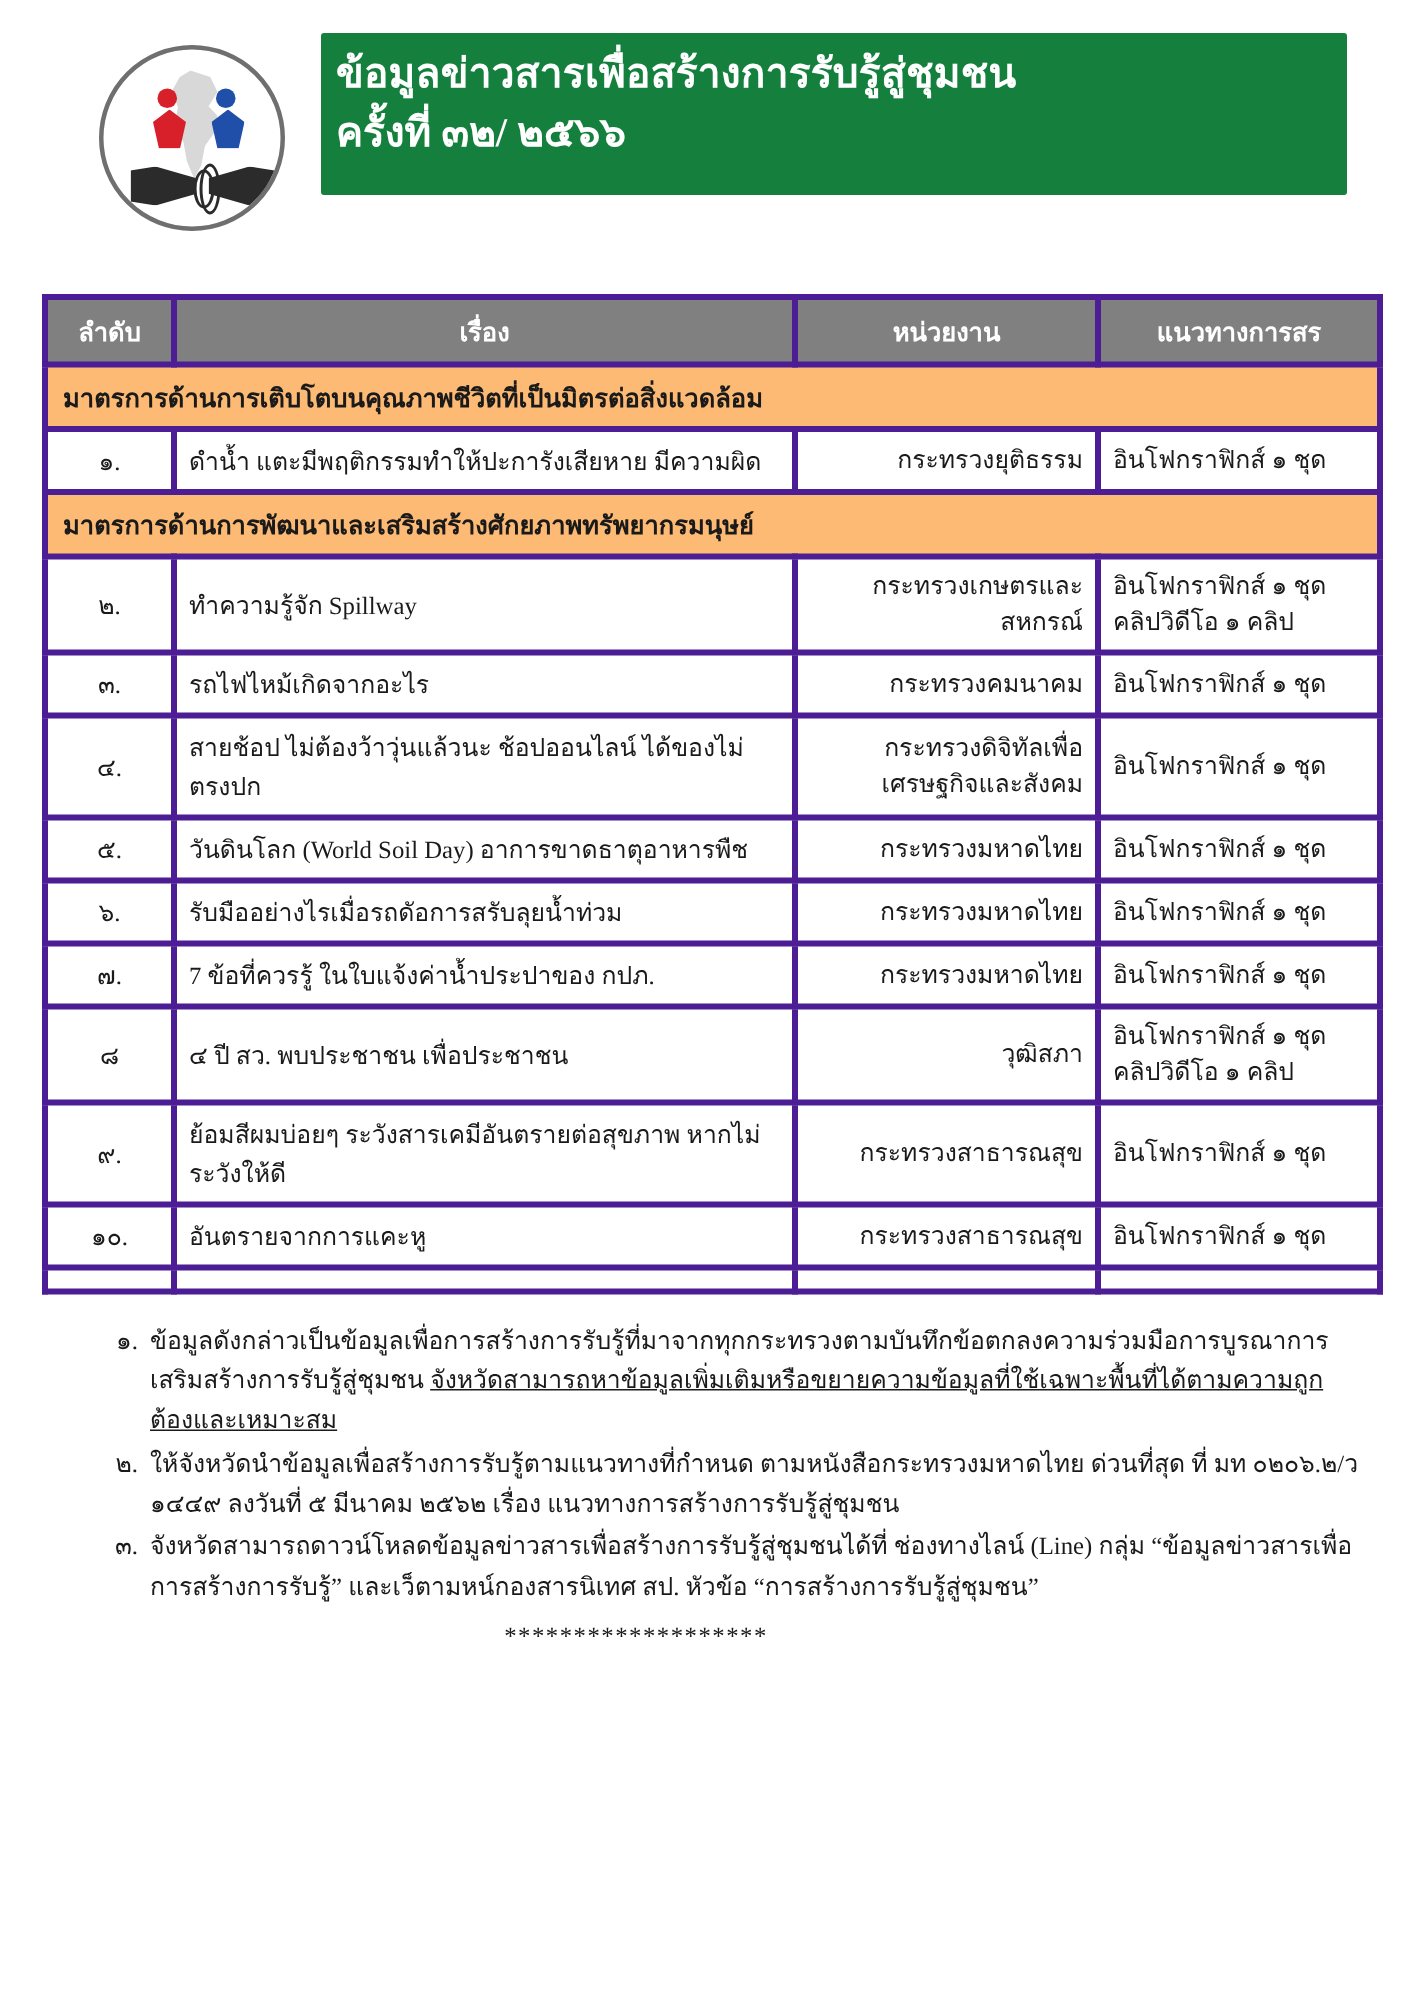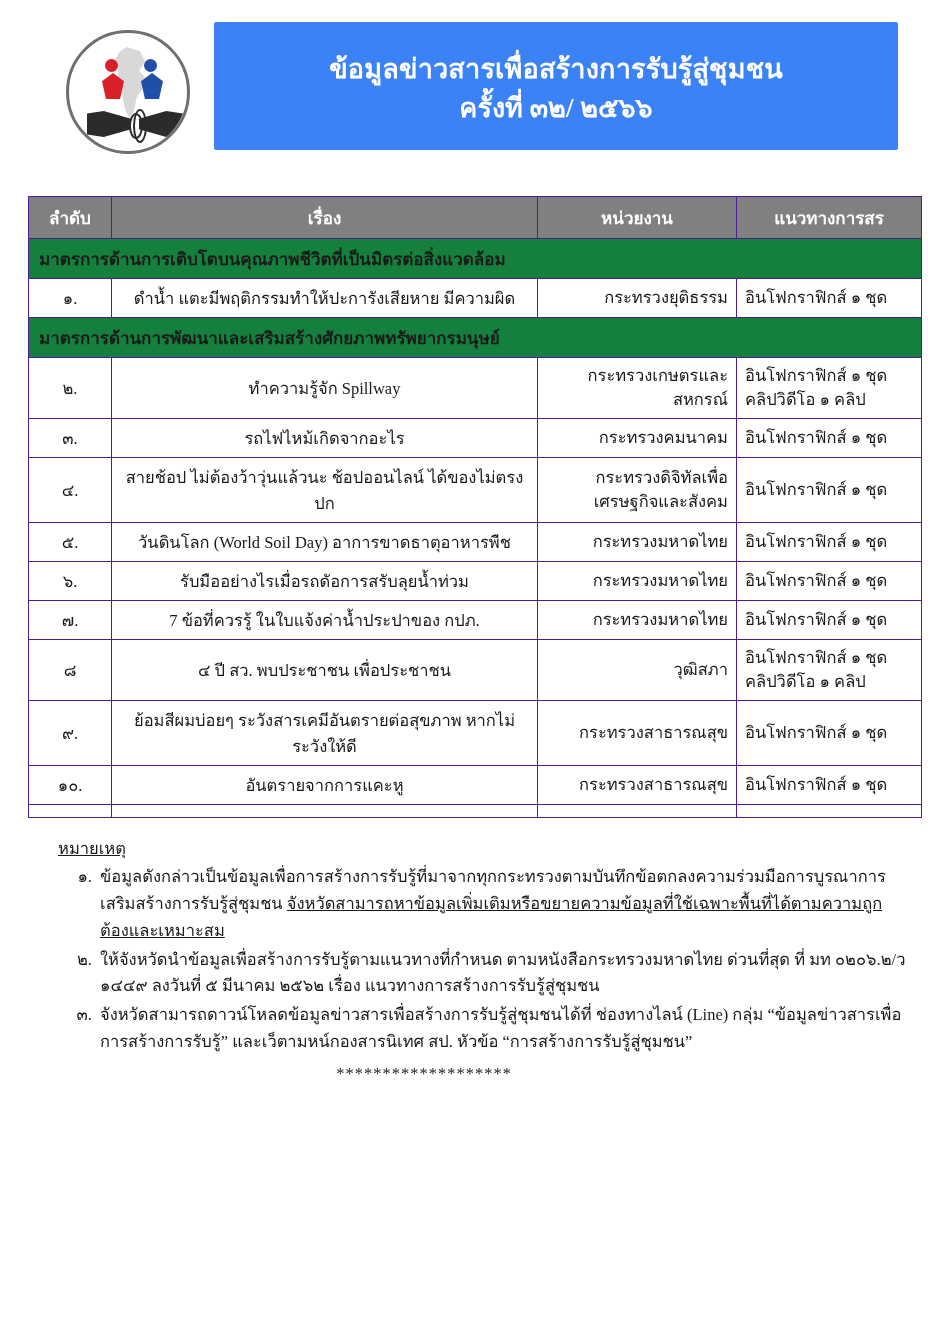--- a/index.html
+++ b/index.html
@@ -96,24 +96,24 @@
     position: absolute;
     border: 2px solid #2b2b2b;
     border-radius: 50%;
     width: 10px;
     height: 22px;
   }
   .title-box {
     flex: 1;
     margin-left: 16px;
     margin-right: 24px;
-    background: #3b82f6;
+    background: #15803d;
     color: #ffffff;
-    text-align: center;
-    padding: 30px 10px 24px 10px;
+    text-align: left;
+    padding: 10px 10px 24px 10px;
     border-radius: 2px;
   }
   .title-line1 {
     font-size: 27px;
     font-weight: bold;
     line-height: 1.3;
     letter-spacing: .2px;
   }
   .title-line2 {
     font-size: 27px;
@@ -125,45 +125,45 @@
   
   .table-wrap {
     margin: 28px 28px 0 28px;
   }
   table.main {
     width: 100%;
     border-collapse: collapse;
     font-size: 16.5px;
   }
   table.main th, table.main td {
-    border: 1px solid #4c1d95;
+    border: 4px solid #4c1d95;
     padding: 6px 8px;
     vertical-align: middle;
   }
   table.main thead th {
     background: #808080;
     color: #ffffff;
     font-weight: bold;
     text-align: center;
     font-size: 17px;
     padding: 7px 6px;
   }
   .col-no { width: 70px; text-align: center; }
   .col-topic { }
   .col-agency { width: 186px; text-align: center; }
   .col-doc { width: 172px; text-align: center; }
 
   tr.section-row td {
-    background: #15803d;
+    background: #fdba74;
     font-weight: bold;
     padding: 6px 10px;
     font-size: 17px;
   }
   td.cell-no { text-align: center; }
-  td.cell-topic { text-align: center; padding-left: 10px; font-family: Liberation Serif, serif; }
+  td.cell-topic { text-align: left; padding-left: 10px; font-family: Liberation Serif, serif; }
   td.cell-agency { text-align: right; line-height: 1.45; }
   td.cell-doc { text-align: left; line-height: 1.45; }
 
   
   .notes {
     margin: 18px 40px 0 58px;
     font-size: 16.5px;
     line-height: 1.62;
   }
   .notes-title {
@@ -306,21 +306,20 @@
           <td class="cell-no"></td>
           <td class="cell-topic"></td>
           <td class="cell-agency"></td>
           <td class="cell-doc"></td>
         </tr>
       </tbody>
     </table>
   </div>
 
   <div class="notes">
-    <div class="notes-title">หมายเหตุ</div>
 
     <div class="note-item">
       <div class="note-num">๑.</div>
       <div class="note-text"><span>ข้อมูลดังกล่าวเป็นข้อมูลเพื่อการสร้างการรับรู้ที่มาจากทุกกระทรวงตามบันทึกข้อตกลงความร่วมมือการบูรณาการเสริมสร้างการรับรู้สู่ชุมชน </span><span class="u">จังหวัดสามารถหาข้อมูลเพิ่มเติมหรือขยายความข้อมูลที่ใช้เฉพาะพื้นที่ได้ตามความถูกต้องและเหมาะสม</span></div>
     </div>
 
     <div class="note-item">
       <div class="note-num">๒.</div>
       <div class="note-text">ให้จังหวัดนำข้อมูลเพื่อสร้างการรับรู้ตามแนวทางที่กำหนด ตามหนังสือกระทรวงมหาดไทย ด่วนที่สุด ที่ มท ๐๒๐๖.๒/ว ๑๔๔๙ ลงวันที่ ๕ มีนาคม ๒๕๖๒ เรื่อง แนวทางการสร้างการรับรู้สู่ชุมชน</div>
     </div>

